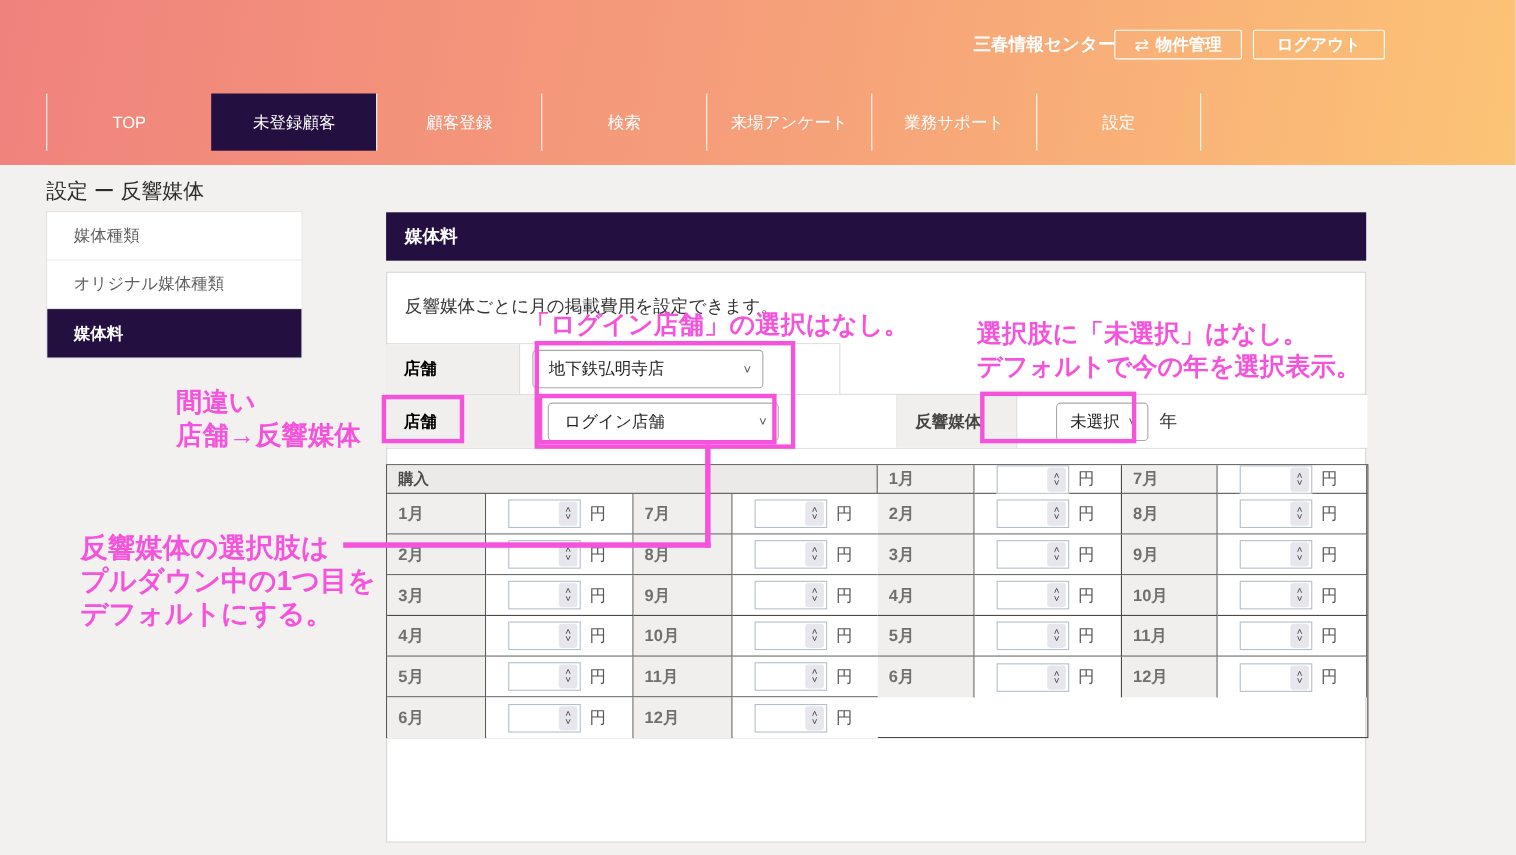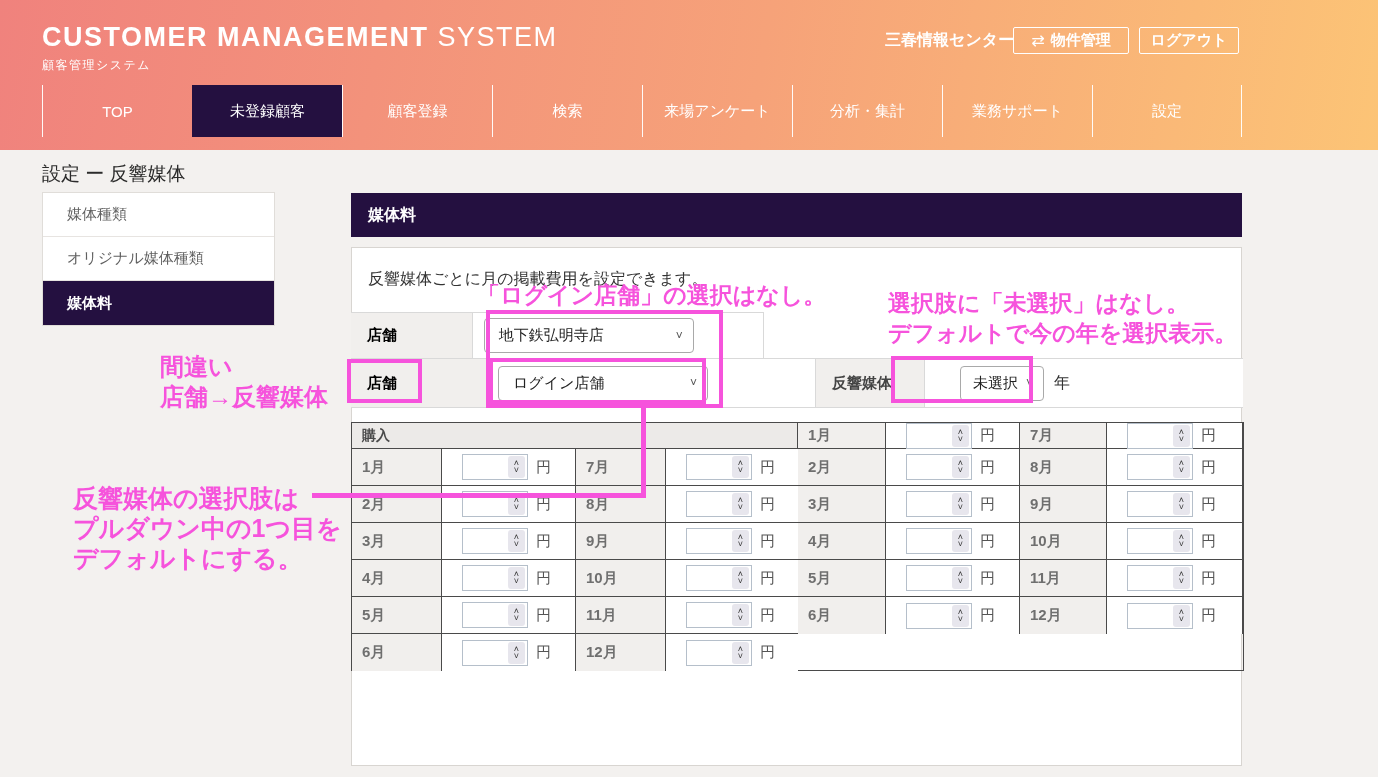--- a/index.html
+++ b/index.html
@@ -13,21 +13,21 @@
   .logo { position:absolute; left:42px; top:22px; color:#fff; }
   .logo-line { font-size:27px; letter-spacing:1.5px; white-space:nowrap; }
   .logo-bold { font-weight:bold; }
   .logo-light { font-weight:normal; }
   .logo-sub { font-size:12px; letter-spacing:1.5px; margin-top:4px; }
   .center-name { position:absolute; left:885px; top:30px; color:#fff; font-size:16px; font-weight:bold; }
   .hbtn { position:absolute; top:27px; height:27px; border:1.5px solid #fff; border-radius:2px;
     display:flex; align-items:center; justify-content:center; gap:6px; color:#fff; font-size:15px;
     font-weight:bold; cursor:pointer; background:transparent; }
   .btn-property { left:1013px; width:116px; }
-  .btn-logout { left:1139px; width:100px; }
+  .btn-logout { left:1139px; width:120px; }
   .swap-ic { font-size:16px; font-weight:normal; }
 
   .nav { position:absolute; left:42px; top:85px; height:52px; display:flex; }
   .nav-item { width:150px; height:52px; display:flex; align-items:center; justify-content:center;
     color:#fff; font-size:15px; border-left:1px solid rgba(255,255,255,.95); cursor:pointer; }
   .nav-item:last-child { border-right:1px solid rgba(255,255,255,.95); }
   .nav-item.active { background:#241040; border-left-color:transparent; }
 
   
   .breadcrumb { position:absolute; left:42px; top:161px; font-size:19px; color:#2b2b2b; }
@@ -102,42 +102,34 @@
   .pline { position:absolute; background:#f653dc; z-index:25; pointer-events:none; }
   .conn-h { left:312px; top:493px; width:334px; height:5px; }
   .conn-v { left:641px; top:404px; width:5px; height:94px; }
 </style>
 </head>
 <body>
 
 <div id="page">
 
   <div class="app-header">
-    <div class="logo">
-      <div class="logo-line">
-        <span class="logo-bold">CUSTOMER MANAGEMENT</span>
-        <span class="logo-light">SYSTEM</span>
-      </div>
-      <div class="logo-sub">顧客管理システム</div>
-    </div>
     <div class="center-name">三春情報センター</div>
     <div class="hbtn btn-property">
       <span class="swap-ic">⇄</span>
       <span>物件管理</span>
     </div>
     <div class="hbtn btn-logout">
       <span>ログアウト</span>
     </div>
     <div class="nav">
       <div class="nav-item">TOP</div>
       <div class="nav-item active">未登録顧客</div>
       <div class="nav-item">顧客登録</div>
       <div class="nav-item">検索</div>
       <div class="nav-item">来場アンケート</div>
-      <div class="nav-item">分析・集計</div>
       <div class="nav-item">業務サポート</div>
       <div class="nav-item">設定</div>
     </div>
   </div>
 
   <div class="breadcrumb">設定 ー 反響媒体</div>
 
   <div class="sidebar">
     <div class="side-item">媒体種類</div>
     <div class="side-item">オリジナル媒体種類</div>

